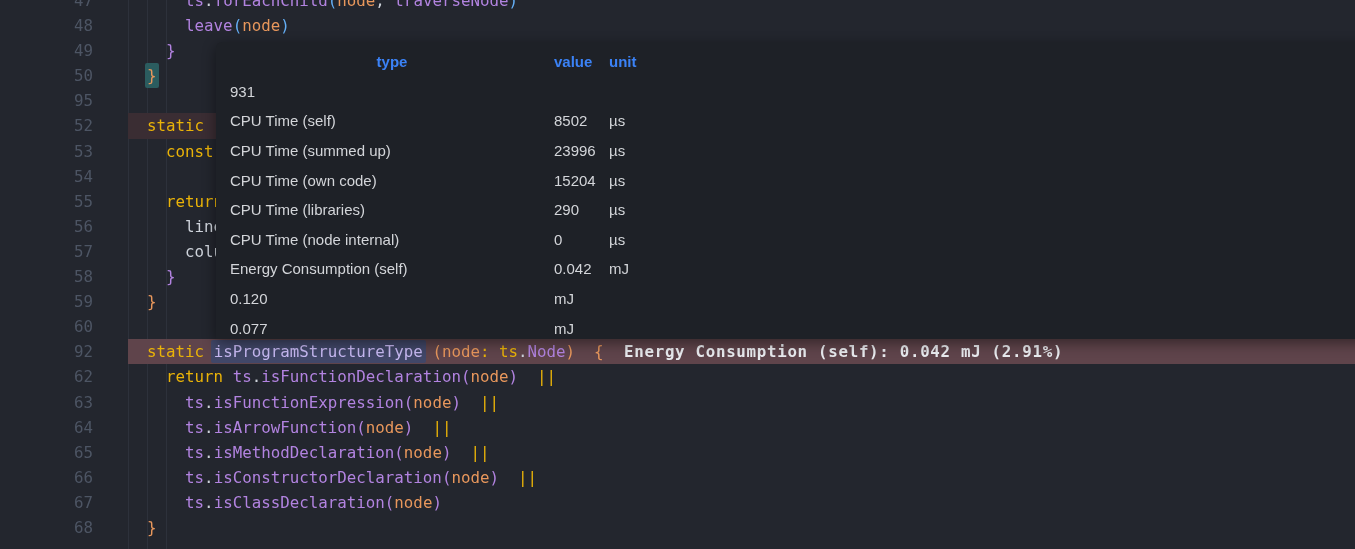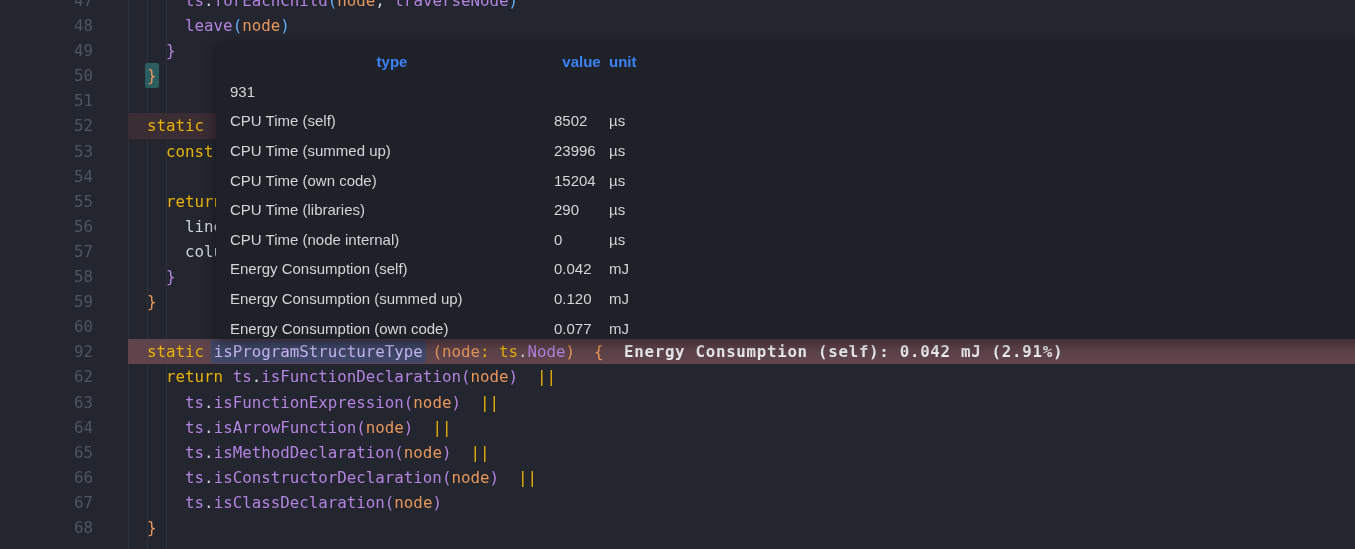--- a/index.html
+++ b/index.html
@@ -35,21 +35,21 @@
     box-shadow:0 4px 14px rgba(0,0,0,.45);
     box-sizing:border-box;
     padding:5px 0 0 14px;
     overflow:hidden;
     font-family:"Liberation Sans",sans-serif;
     font-size:15px;color:#d3d5d9;
   }
   .t-row{display:grid;grid-template-columns:324px 55px 70px;height:29.6px;align-items:center;}
   .t-row.t-head{font-weight:bold;color:#3b82f6;}
   .t-head .c-type{text-align:center;}
-  .t-head .c-value{text-align:center;}
+  .t-head .c-value{text-align:left;}
   .c-type,.c-value,.c-unit{overflow:hidden;white-space:nowrap;}
 </style>
 <style>.tok-plain{color:#ced3db;}
 .tok-keyword{color:#eab308;}
 .tok-func{color:#b283e0;}
 .tok-type{color:#b283e0;}
 .tok-param{color:#e8975c;}
 .tok-brace{color:#e8975c;}
 .tok-paren-blue{color:#64aef5;}
 .tok-ident-hl{color:#c7b9f2;}
@@ -60,21 +60,21 @@
 <div id="editor">
   <div class="indent-guide" style="left:85px"></div>
   <div class="indent-guide" style="left:104px"></div>
   <div class="indent-guide" style="left:123px"></div>
 
   <div id="gutter">
       <div class="gutter-num">47</div>
       <div class="gutter-num">48</div>
       <div class="gutter-num">49</div>
       <div class="gutter-num">50</div>
-      <div class="gutter-num">51</div>
+      <div class="gutter-num">95</div>
       <div class="gutter-num">52</div>
       <div class="gutter-num">53</div>
       <div class="gutter-num">54</div>
       <div class="gutter-num">55</div>
       <div class="gutter-num">56</div>
       <div class="gutter-num">57</div>
       <div class="gutter-num">58</div>
       <div class="gutter-num">59</div>
       <div class="gutter-num">60</div>
       <div class="gutter-num">92</div>
@@ -124,24 +124,22 @@
           <div class="c-type">CPU Time (node internal)</div>
           <div class="c-value">0</div>
           <div class="c-unit">µs</div>
         </div>
         <div class="t-row">
           <div class="c-type">Energy Consumption (self)</div>
           <div class="c-value">0.042</div>
           <div class="c-unit">mJ</div>
         </div>
         <div class="t-row">
-          <div class="c-type">Energy Consumption (summed up)</div>
           <div class="c-value">0.120</div>
           <div class="c-unit">mJ</div>
         </div>
         <div class="t-row">
-          <div class="c-type">Energy Consumption (own code)</div>
           <div class="c-value">0.077</div>
           <div class="c-unit">mJ</div>
         </div>
       </div>
   </div>
 </div>
 
 </body></html>

